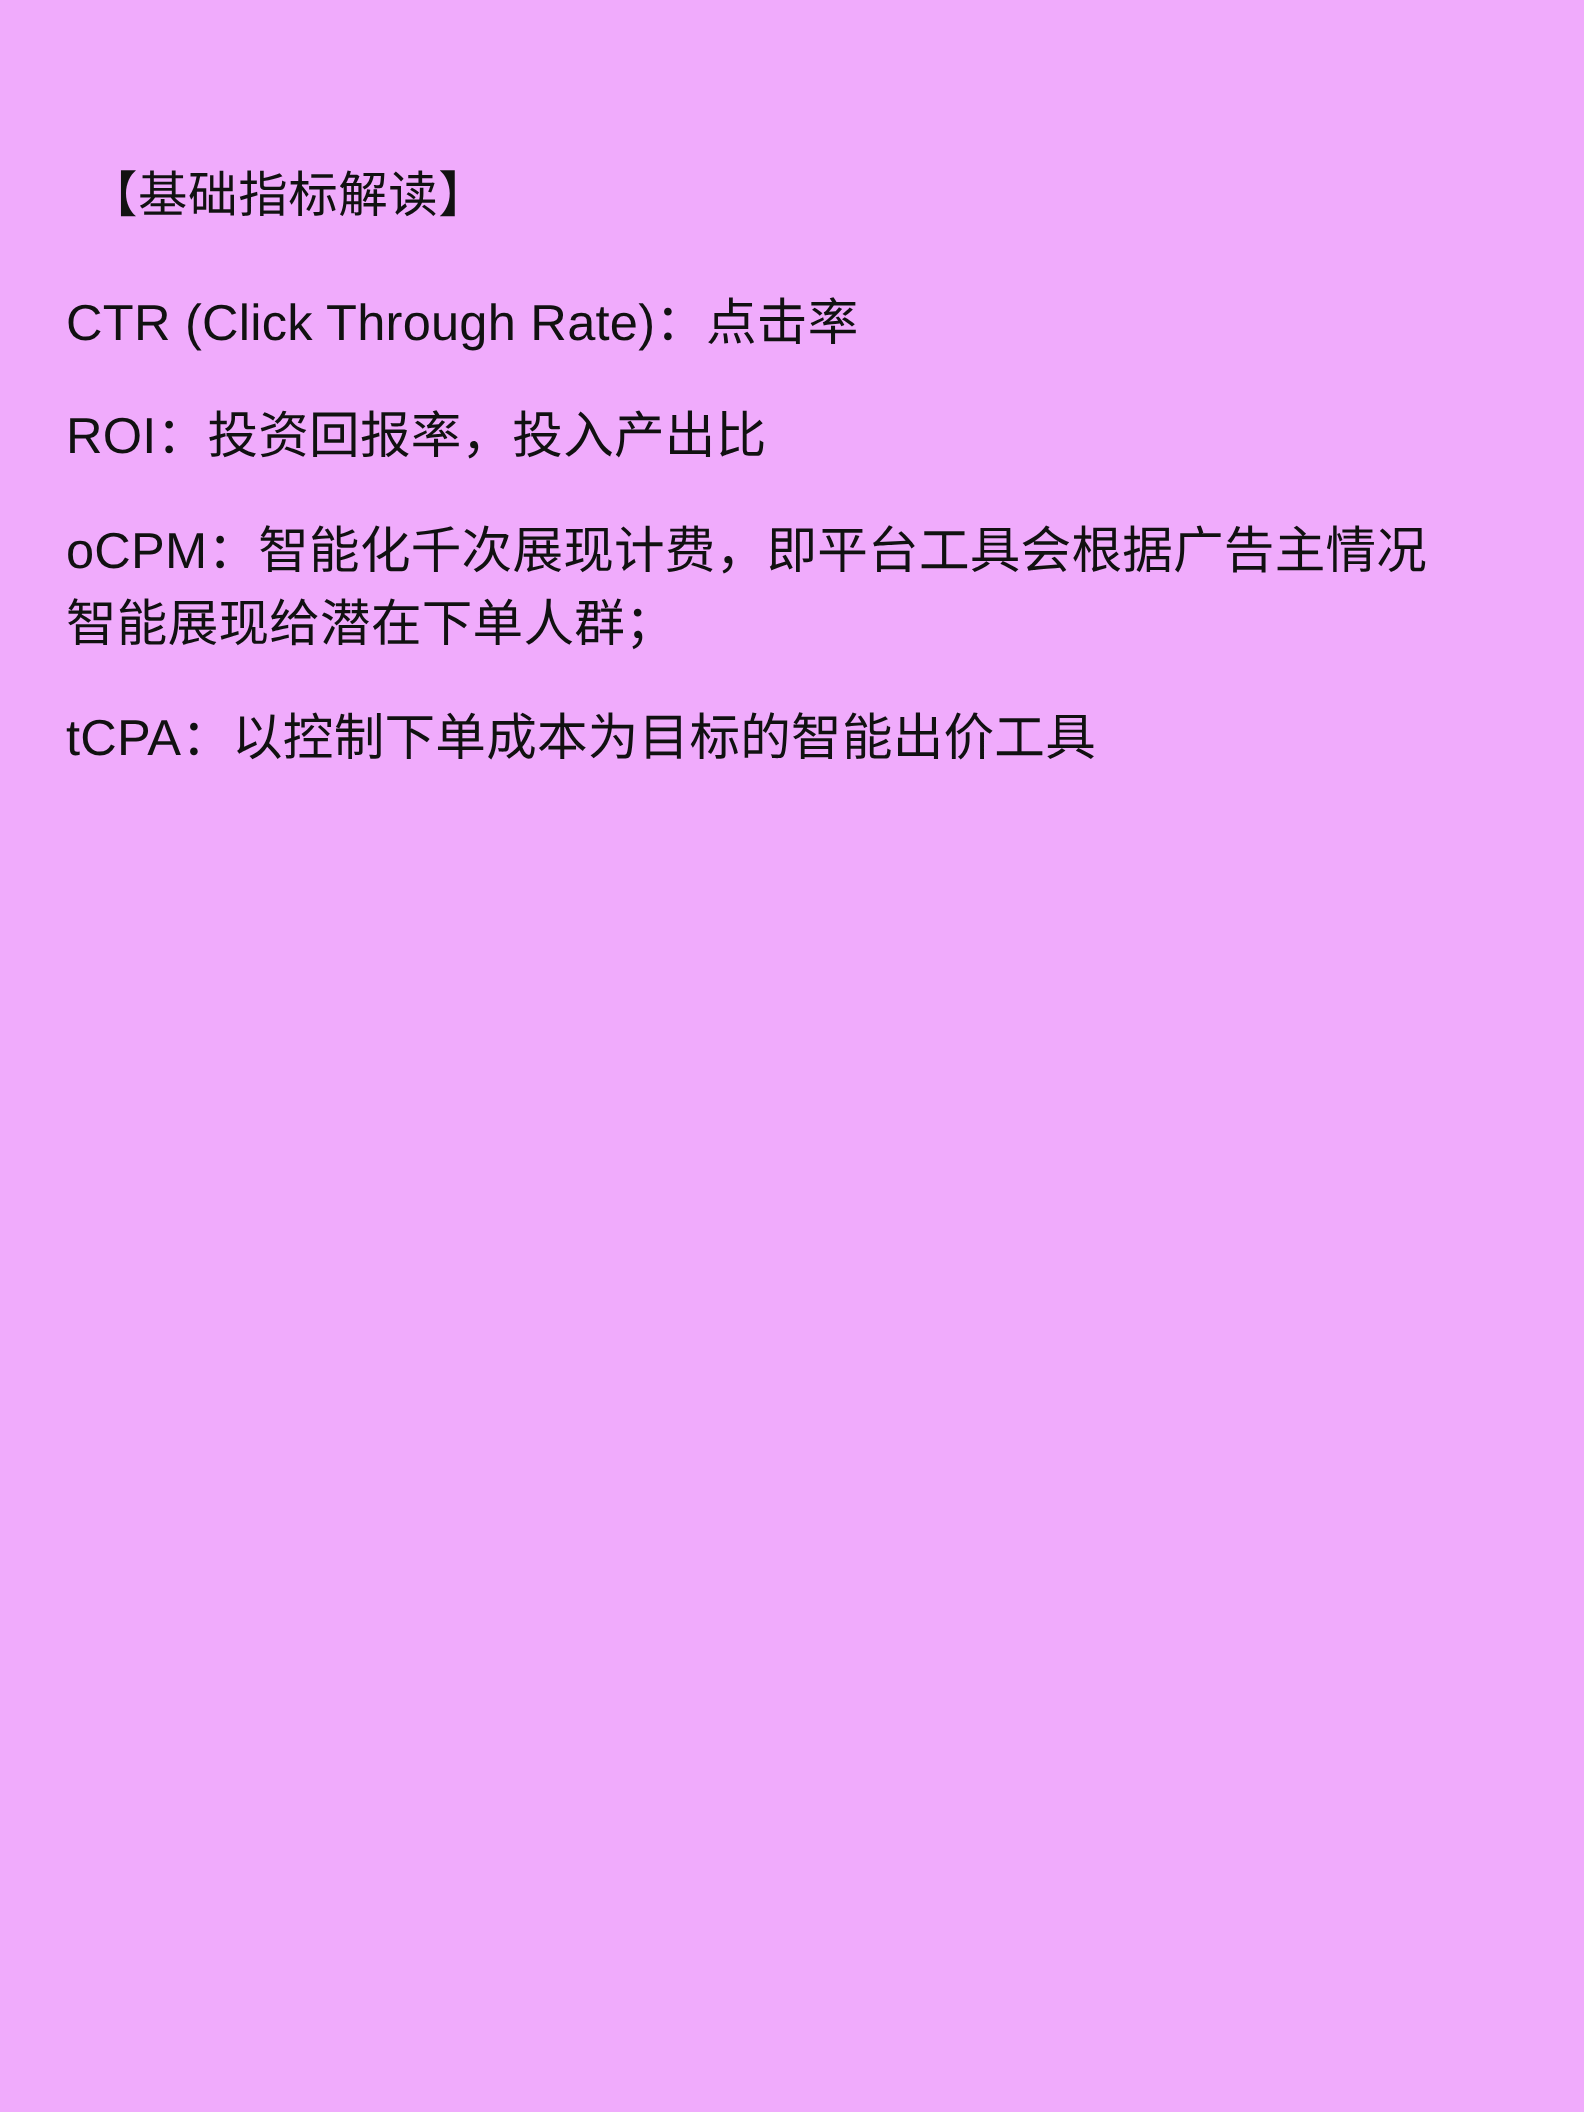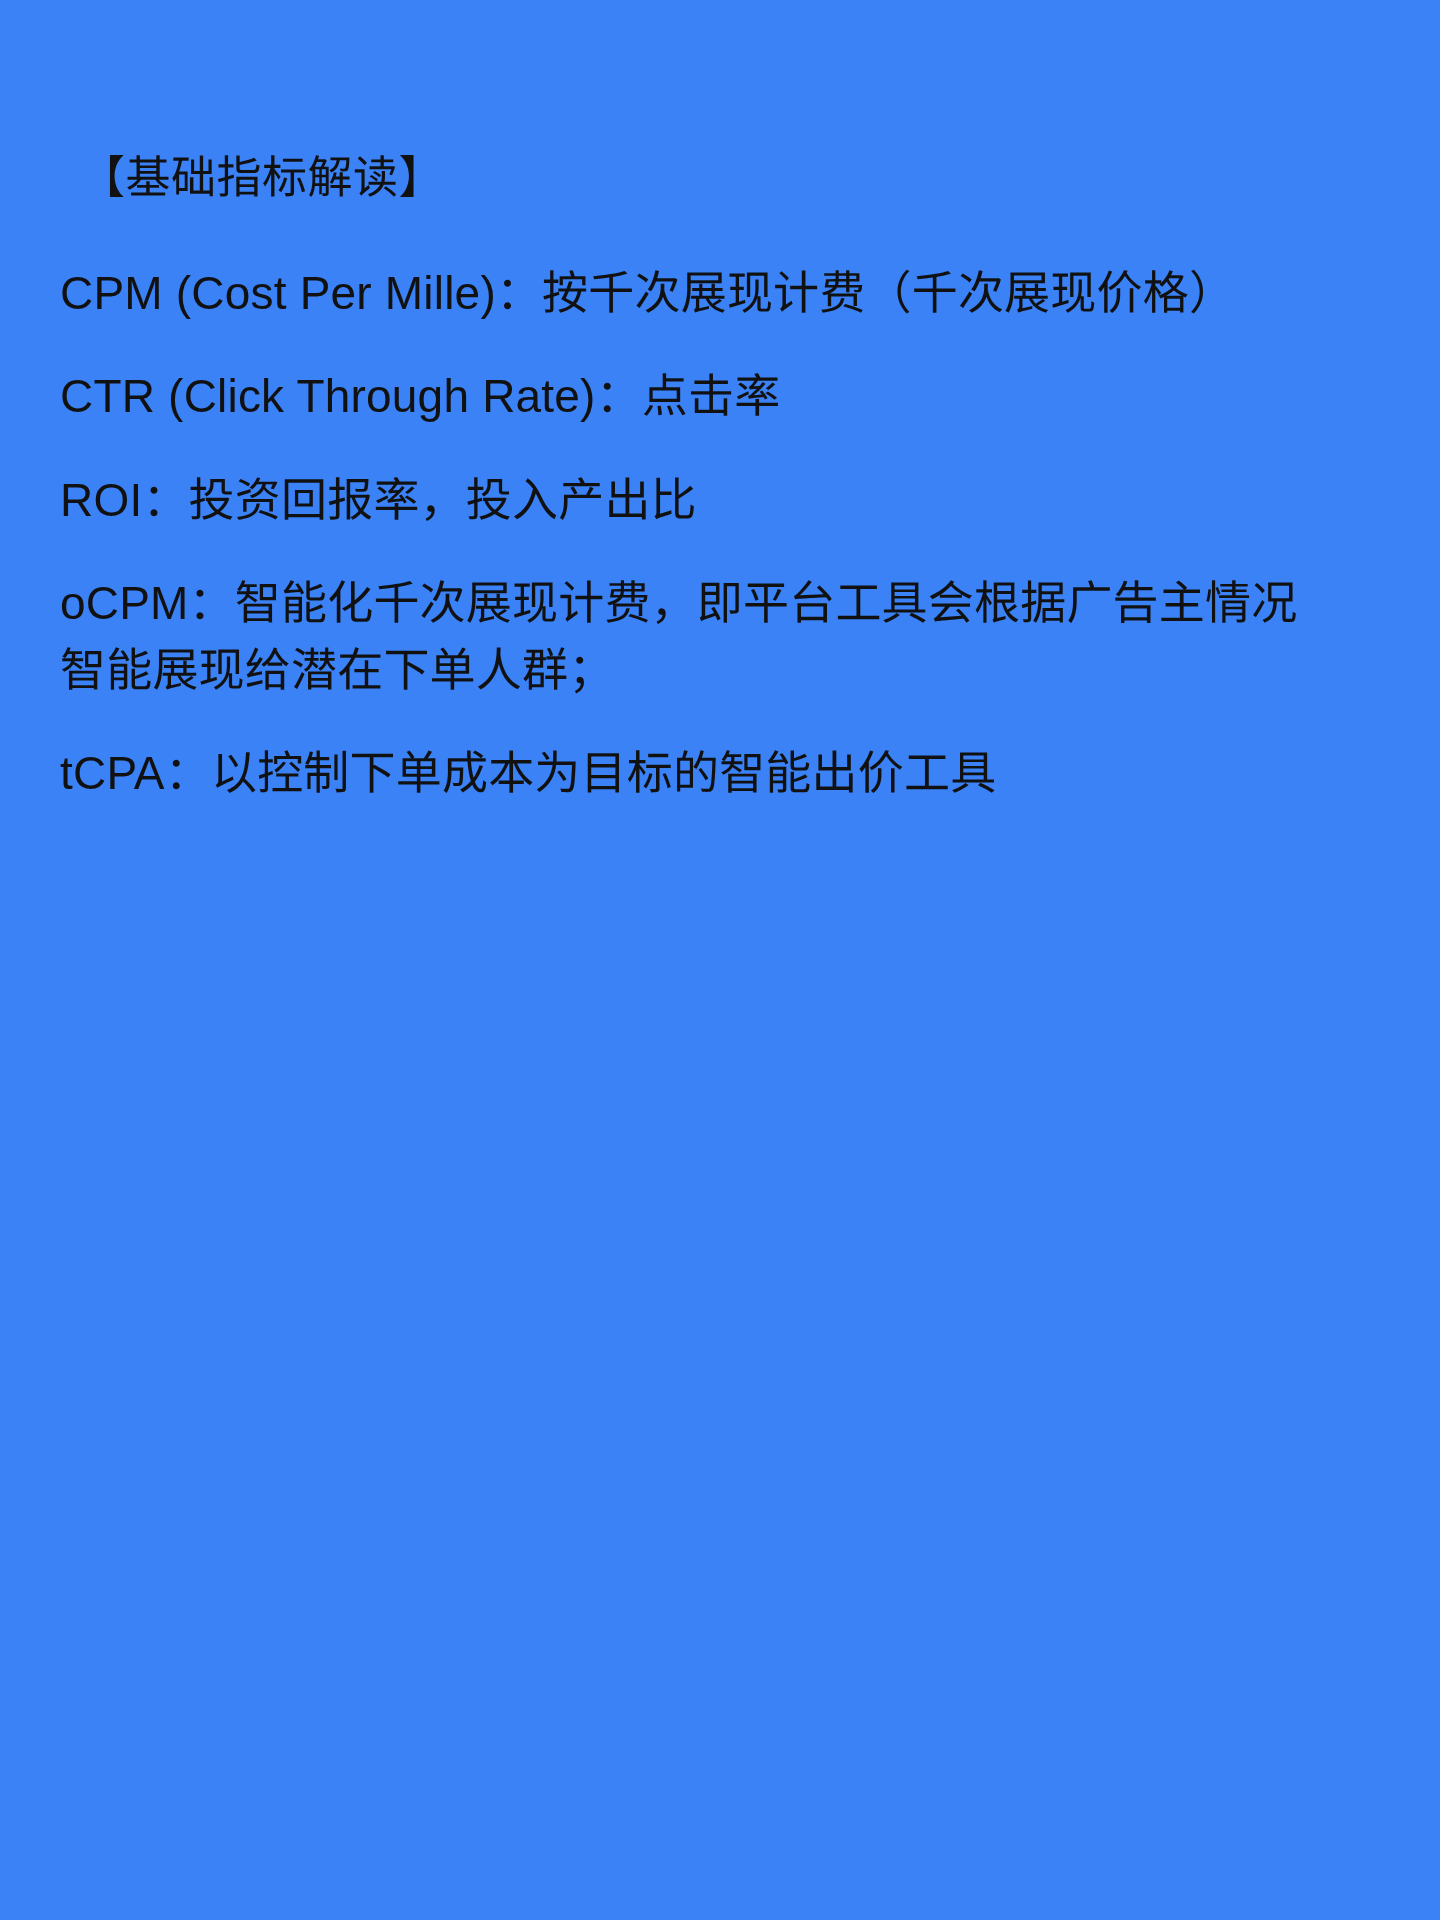--- a/index.html
+++ b/index.html
@@ -12,21 +12,21 @@
     min-height: 1920px;
     font-family: "Liberation Sans", "DejaVu Sans", sans-serif;
     color: #1a1a1a;
     -webkit-font-smoothing: antialiased;
   }
   .page {
     box-sizing: border-box;
     width: 1440px;
     min-height: 1920px;
     padding: 150px 140px 60px 60px;
-    background: #3b82f6;
+    background: #f0abfc;
   }
   .doc-title {
     font-size: 45px;
     line-height: 1.25;
     letter-spacing: 0.5px;
     margin: 0 0 54px 20px;
     font-weight: 400;
     color: #111111;
   }
   .entry {
@@ -43,20 +43,19 @@
   }
 </style>
 </head>
 <body>
 
 <div class="page">
 
   <h1 class="doc-title">【基础指标解读】</h1>
 
   <div class="entries">
-    <p class="entry">CPM (Cost Per Mille)：按千次展现计费（千次展现价格）</p>
     <p class="entry">CTR (Click Through Rate)：点击率</p>
     <p class="entry">ROI：投资回报率，投入产出比</p>
     <p class="entry">oCPM：智能化千次展现计费，即平台工具会根据广告主情况智能展现给潜在下单人群；</p>
     <p class="entry">tCPA：以控制下单成本为目标的智能出价工具</p>
   </div>
 
 </div>
 
 </body></html>

